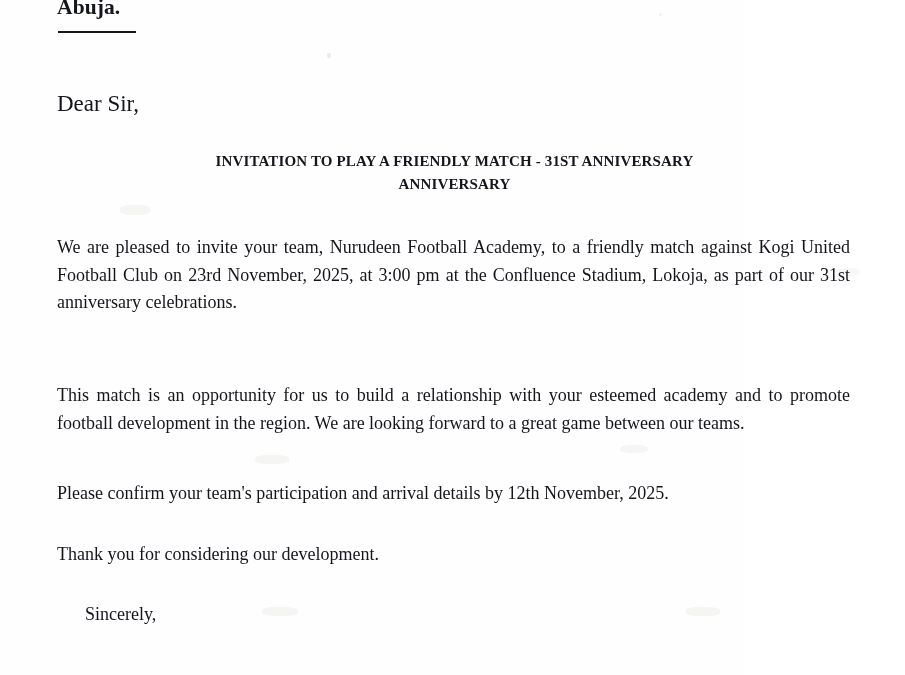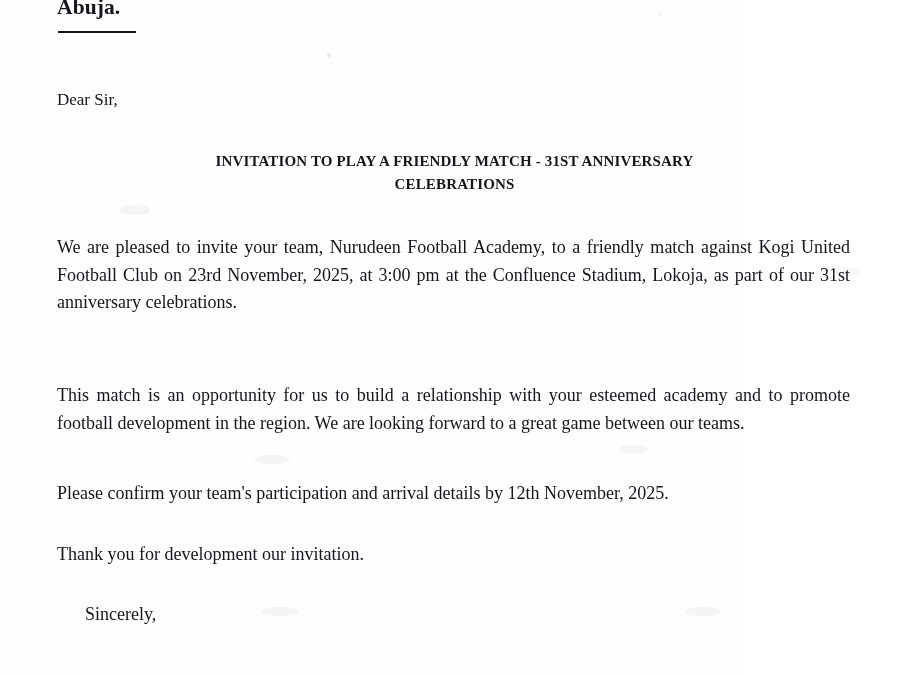--- a/index.html
+++ b/index.html
@@ -60,21 +60,21 @@
     top: 31px;
     width: 78px;
     height: 2px;
     background: #15161b;
   }
 
   .salutation {
     position: absolute;
     left: 0px;
     top: 90px;
-    font-size: 17px;
+    font-size: 23px;
     line-height: 1.2;
   }
 
   .subject {
     position: absolute;
     left: 0px;
     top: 150px;
     width: 795px;
     text-align: center;
     font-weight: bold;
@@ -124,27 +124,27 @@
     <div class="addr-line">Abuja.</div>
   </div>
 
   <div class="addr-underline"></div>
 
   <div class="content" style="top:0;">
     <div class="salutation">Dear Sir,</div>
 
     <div class="subject">
       <span>INVITATION TO PLAY A FRIENDLY MATCH - 31ST ANNIVERSARY</span>
-      <span class="l2">CELEBRATIONS</span>
+      <span class="l2">ANNIVERSARY</span>
     </div>
 
     <div class="para p1 justifyish">We are pleased to invite your team, Nurudeen Football Academy, to a friendly match against Kogi United Football Club on 23rd November, 2025, at 3:00 pm at the Confluence Stadium, Lokoja, as part of our 31st anniversary celebrations.</div>
 
     <div class="para p2 justifyish">This match is an opportunity for us to build a relationship with your esteemed academy and to promote football development in the region. We are looking forward to a great game between our teams.</div>
 
     <div class="para p3">Please confirm your team's participation and arrival details by 12th November, 2025.</div>
 
-    <div class="para p4">Thank you for development our invitation.</div>
+    <div class="para p4">Thank you for considering our development.</div>
 
     <div class="para p5">Sincerely,</div>
   </div>
 
 </div>
 
 </body></html>

